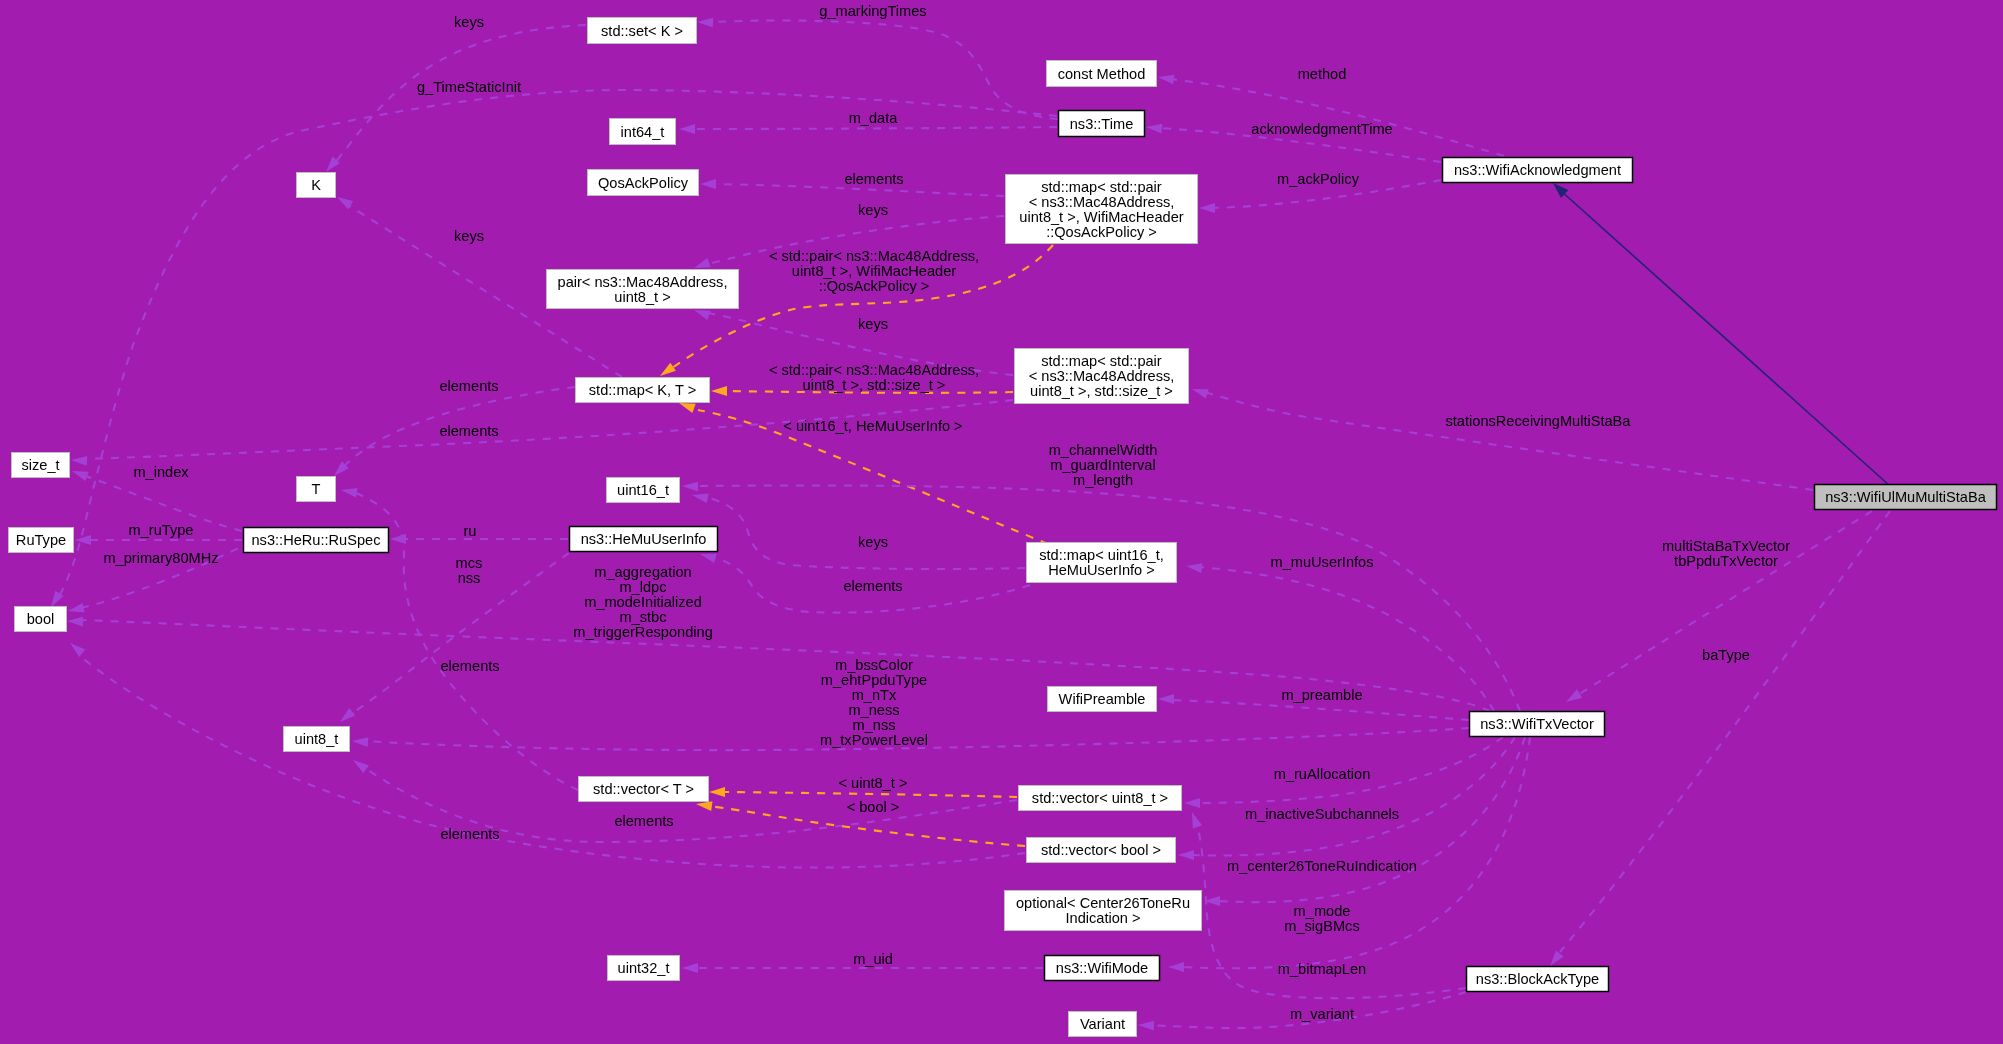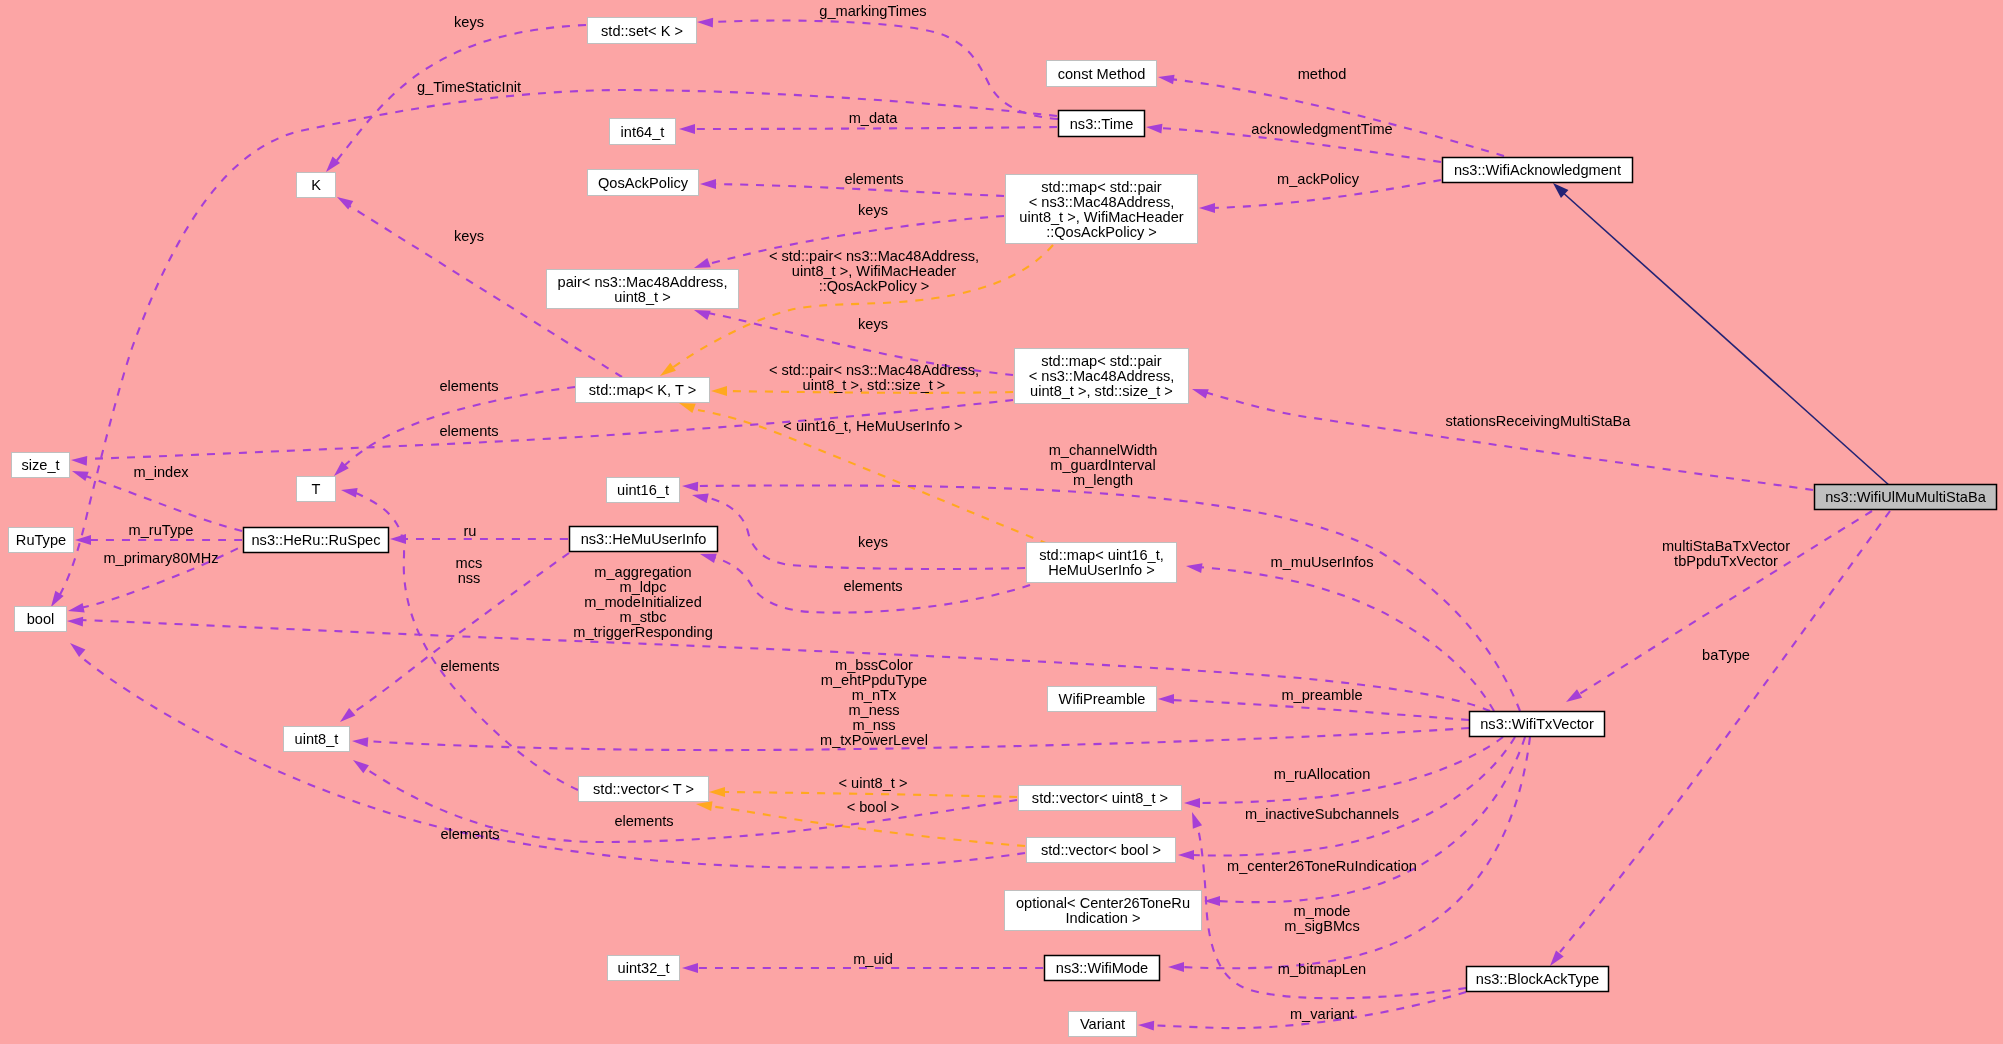--- a/index.html
+++ b/index.html
@@ -1,17 +1,17 @@
 <!DOCTYPE html>
 <html><head>
 <meta charset="utf-8">
 <title>ns3::WifiUlMuMultiStaBa collaboration diagram</title>
 <style>
   html,body{margin:0;padding:0;background:#ffffff;}
-  #canvas{position:relative;width:2003px;height:1044px;background:#fca5a5;overflow:hidden;text-align:center;}
+  #canvas{position:relative;width:2003px;height:1044px;background:#a21caf;overflow:hidden;text-align:center;}
   svg#gsvg{display:block;}
   .nlabel{font-family:"Liberation Sans",sans-serif;font-size:14.6px;fill:#000000;text-anchor:middle;}
   .elabel{font-family:"Liberation Sans",sans-serif;font-size:14.6px;fill:#000000;text-anchor:middle;}
   .box-plain{fill:#ffffff;stroke:#bfbfbf;stroke-width:1;}
   .box-bold{fill:#ffffff;stroke:#000000;stroke-width:1.5;}
   .box-filled{fill:#bfbfbf;stroke:#000000;stroke-width:1.5;}
   .edge-p{fill:none;stroke:#a63fd6;stroke-width:2.1;stroke-dasharray:8,8;}
   .edge-o{fill:none;stroke:#ffa81f;stroke-width:2.1;stroke-dasharray:8,8;}
   .edge-b{fill:none;stroke:#232375;stroke-width:1.6;}
   .ah-p{fill:#a63fd6;stroke:none;}

